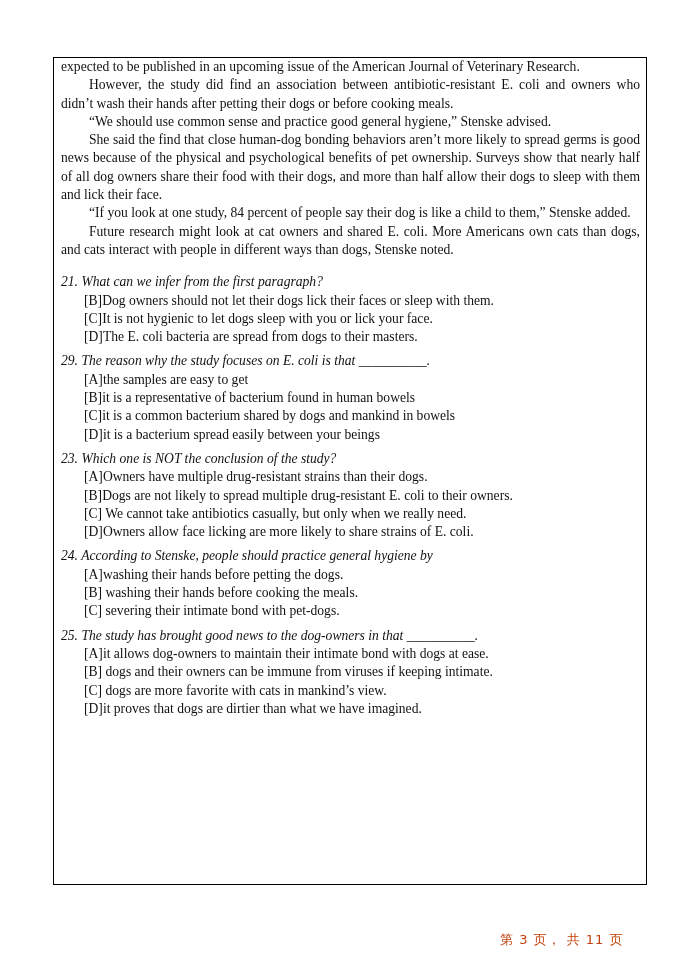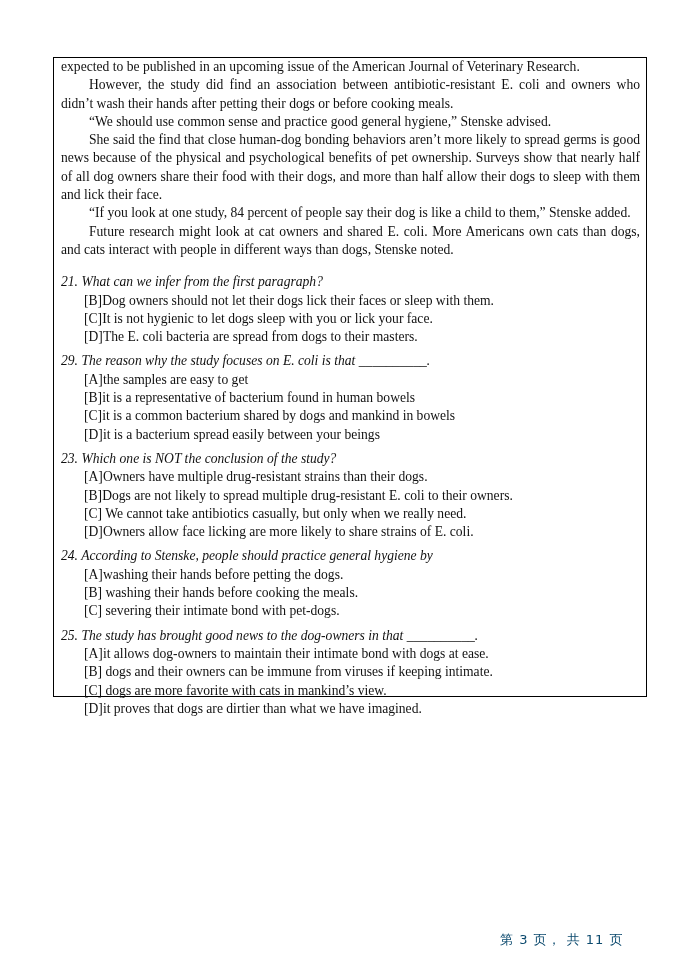--- a/index.html
+++ b/index.html
@@ -1,28 +1,28 @@
 <!DOCTYPE html>
 <html><head>
   <meta charset="utf-8">
   <style>
     html, body { margin: 0; padding: 0; background: #ffffff; }
     body { width: 688px; height: 971px; position: relative; overflow: hidden;
       font-family: "Liberation Serif", "DejaVu Serif", serif; color: #111; }
-    .frame { position: absolute; left: 53px; top: 57px; width: 594px; height: 640px;
+    .frame { position: absolute; left: 53px; top: 57px; width: 594px; height: 828px;
       border: 1.3px solid #000; box-sizing: border-box; padding: 0 6px 0 7px; }
     .content { font-size: 13.6px; line-height: 18.3px; }
     .para { margin: 0; text-align: justify; text-indent: 28px; }
     .para.noindent { text-indent: 0; }
     .gap-passage { height: 14px; }
     .question { margin: 0 0 6px 0; }
     .q-stem { margin: 0; font-style: italic; }
     .option { margin: 0 0 0 23px; }
     .footer { position: absolute; top: 931px; left: 500px; font-size: 13px;
-      letter-spacing: 1px; color: #0c4a6e; font-family: "DejaVu Sans", sans-serif; }
+      letter-spacing: 1px; color: #c2410c; font-family: "DejaVu Sans", sans-serif; }
   </style>
 </head>
 <body>
 
 <div class="frame">
   <div class="content">
     <div>
       <p class="para noindent">expected to be published in an upcoming issue of the American Journal of Veterinary Research.</p>
       <p class="para">However, the study did find an association between antibiotic-resistant E. coli and owners who didn’t wash their hands after petting their dogs or before cooking meals.</p>
       <p class="para">“We should use common sense and practice good general hygiene,” Stenske advised.</p>

